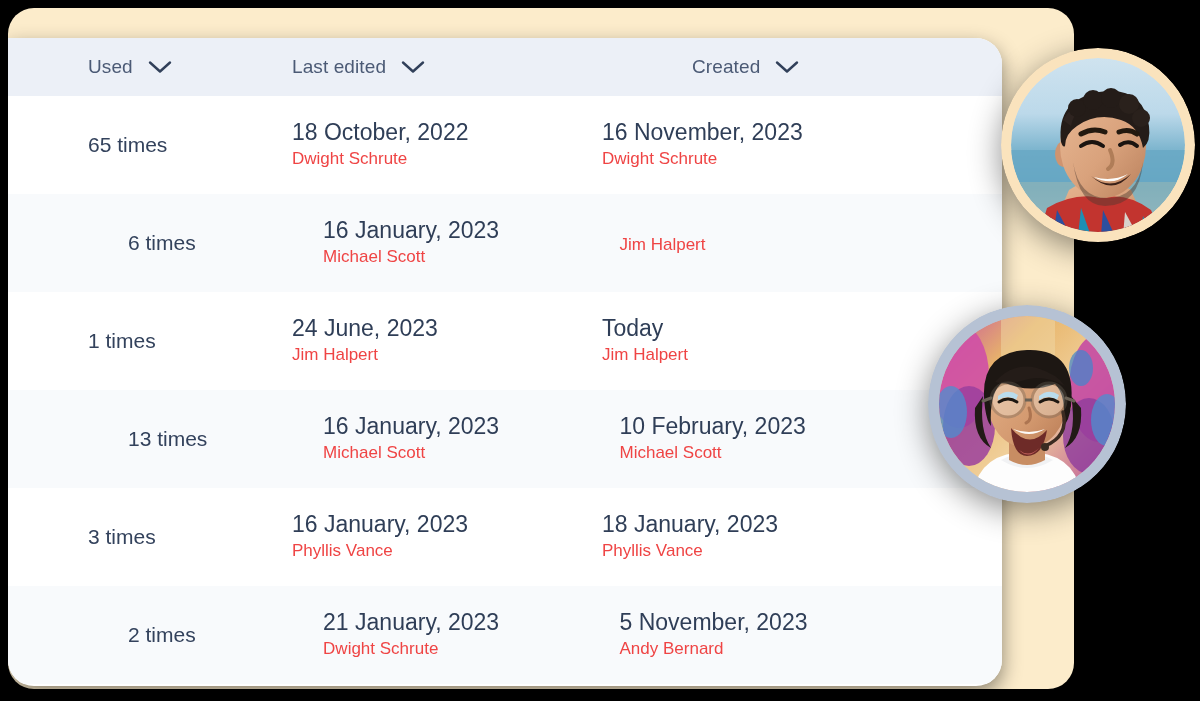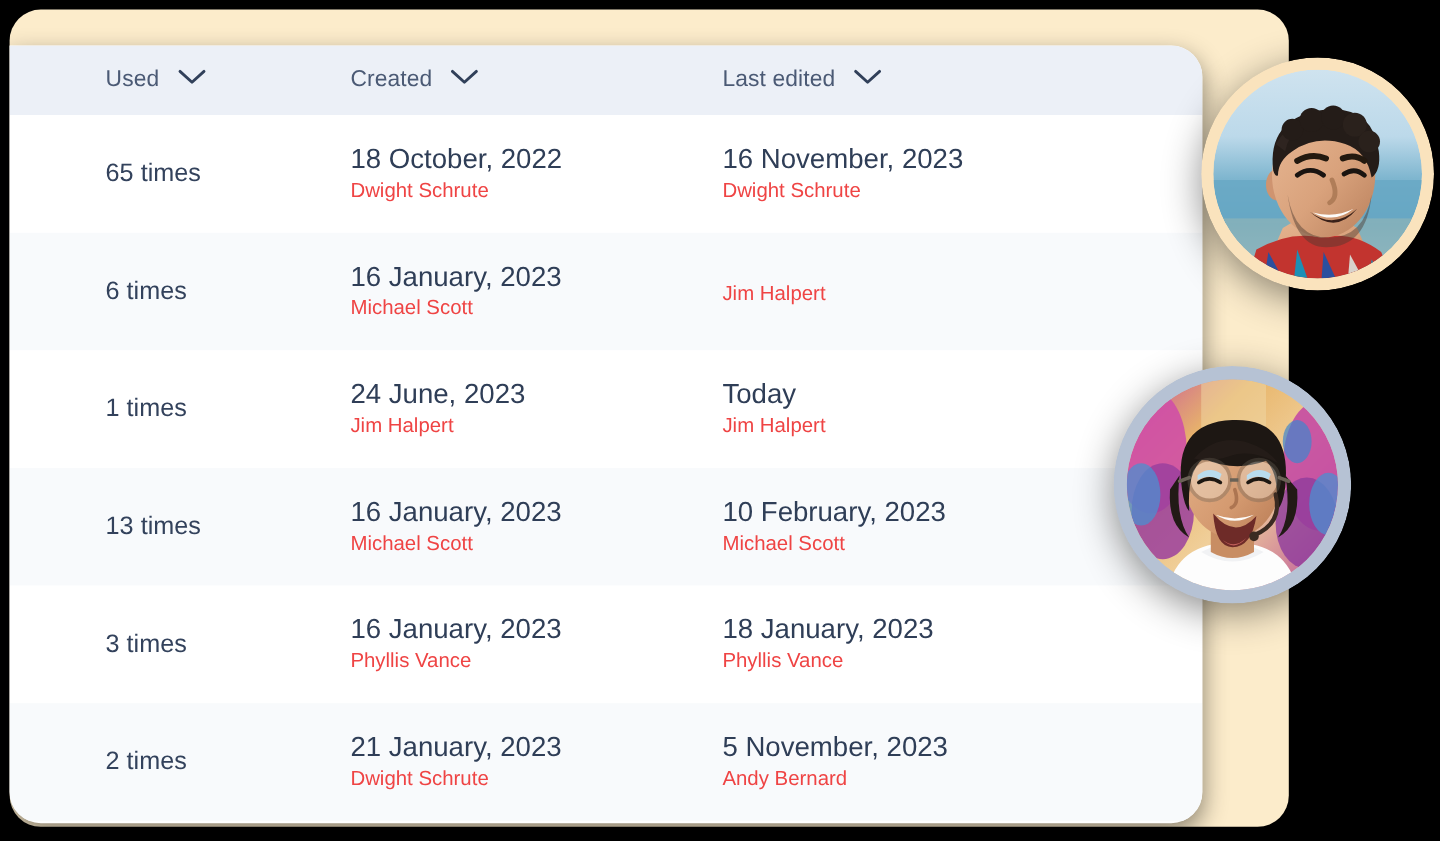--- a/index.html
+++ b/index.html
@@ -50,21 +50,21 @@
   
   .thead {
     display: flex;
     align-items: center;
     height: 58px;
     background: #ecf0f7;
     box-sizing: border-box;
   }
   .th {
     display: flex;
-    align-items: flex-start;
+    align-items: center;
     gap: 14px;
     color: #4b5a75;
     font-size: 19px;
     font-weight: 400;
     letter-spacing: 0.1px;
     cursor: pointer;
     user-select: none;
   }
   .th-label { white-space: nowrap; }
 
@@ -78,21 +78,21 @@
 
   .tbody { display: block; }
 
   .trow {
     display: flex;
     align-items: center;
     height: 98px;
     background: #ffffff;
     box-sizing: border-box;
   }
-  .trow.alt { background: #f8fafc; }
+  .trow.alt { background: #f8fafc; padding-left: 40px; }
 
   .cell {
     box-sizing: border-box;
     display: flex;
     flex-direction: column;
     justify-content: center;
   }
   .cell.col-used {
     justify-content: flex-end;
   }
@@ -169,30 +169,30 @@
 
     <div class="thead">
       <div class="th col-used">
         <span class="th-label">Used</span>
         <span class="chev">
           <svg width="26" height="16" viewBox="0 0 26 16" fill="none">
             <path d="M3 3.5 L13 12.5 L23 3.5" stroke="#31405a" stroke-width="2.4" stroke-linecap="round" stroke-linejoin="round"></path>
           </svg>
         </span>
       </div>
-      <div class="th col-created">
-        <span class="th-label">Created</span>
+      <div class="th col-edited">
+        <span class="th-label">Last edited</span>
         <span class="chev">
           <svg width="26" height="16" viewBox="0 0 26 16" fill="none">
             <path d="M3 3.5 L13 12.5 L23 3.5" stroke="#31405a" stroke-width="2.4" stroke-linecap="round" stroke-linejoin="round"></path>
           </svg>
         </span>
       </div>
-      <div class="th col-edited">
-        <span class="th-label">Last edited</span>
+      <div class="th col-created">
+        <span class="th-label">Created</span>
         <span class="chev">
           <svg width="26" height="16" viewBox="0 0 26 16" fill="none">
             <path d="M3 3.5 L13 12.5 L23 3.5" stroke="#31405a" stroke-width="2.4" stroke-linecap="round" stroke-linejoin="round"></path>
           </svg>
         </span>
       </div>
     </div>
 
     <div class="tbody">
 

